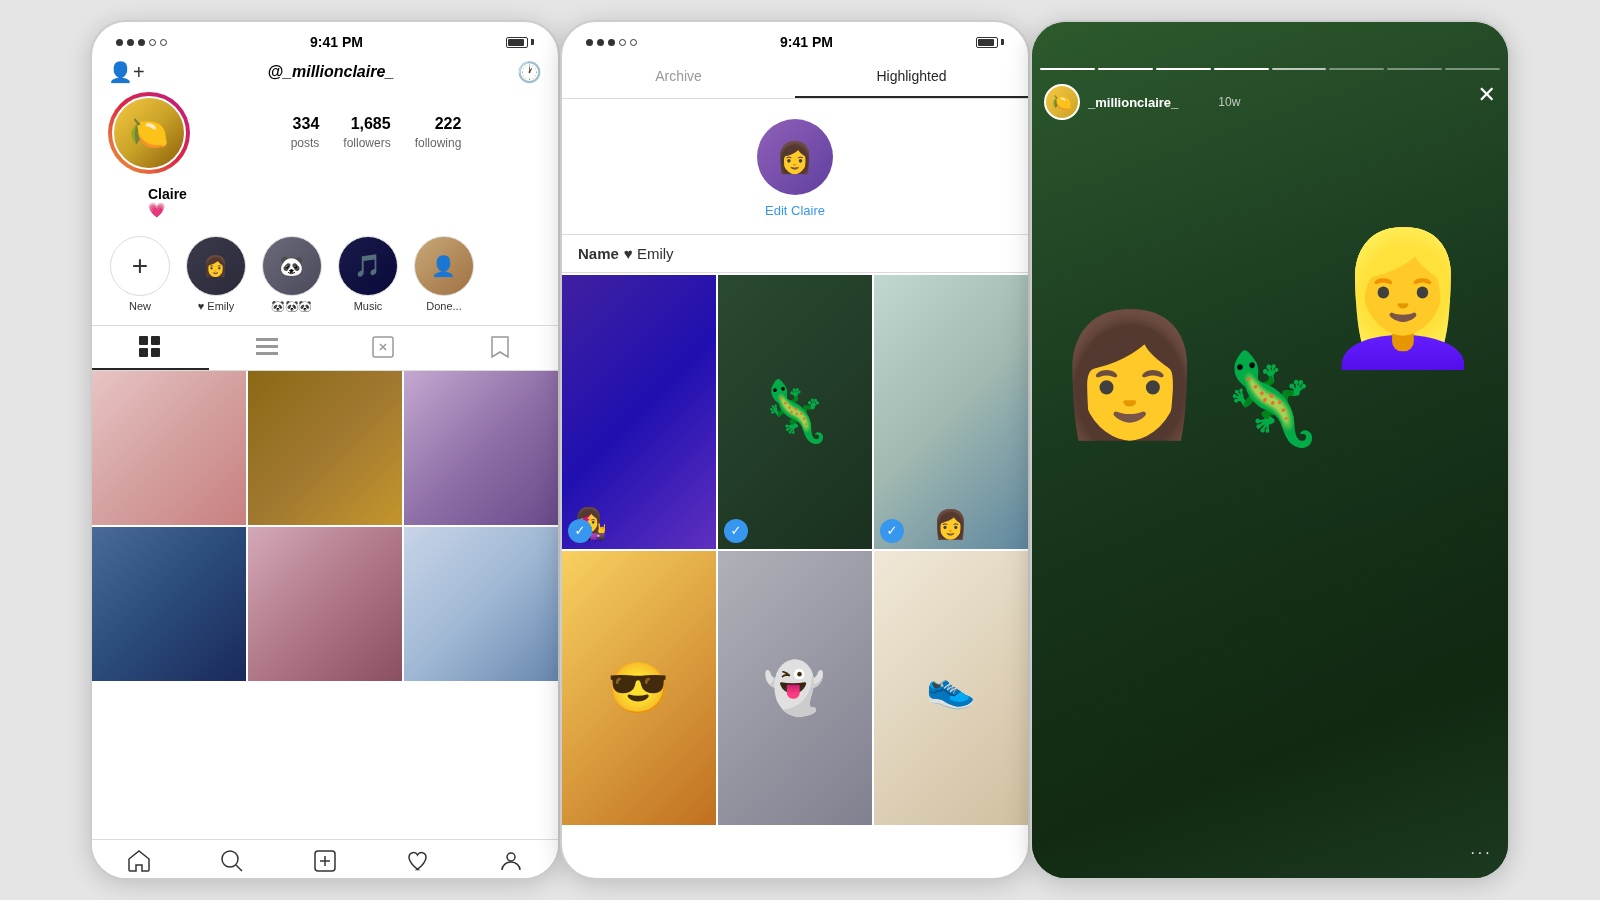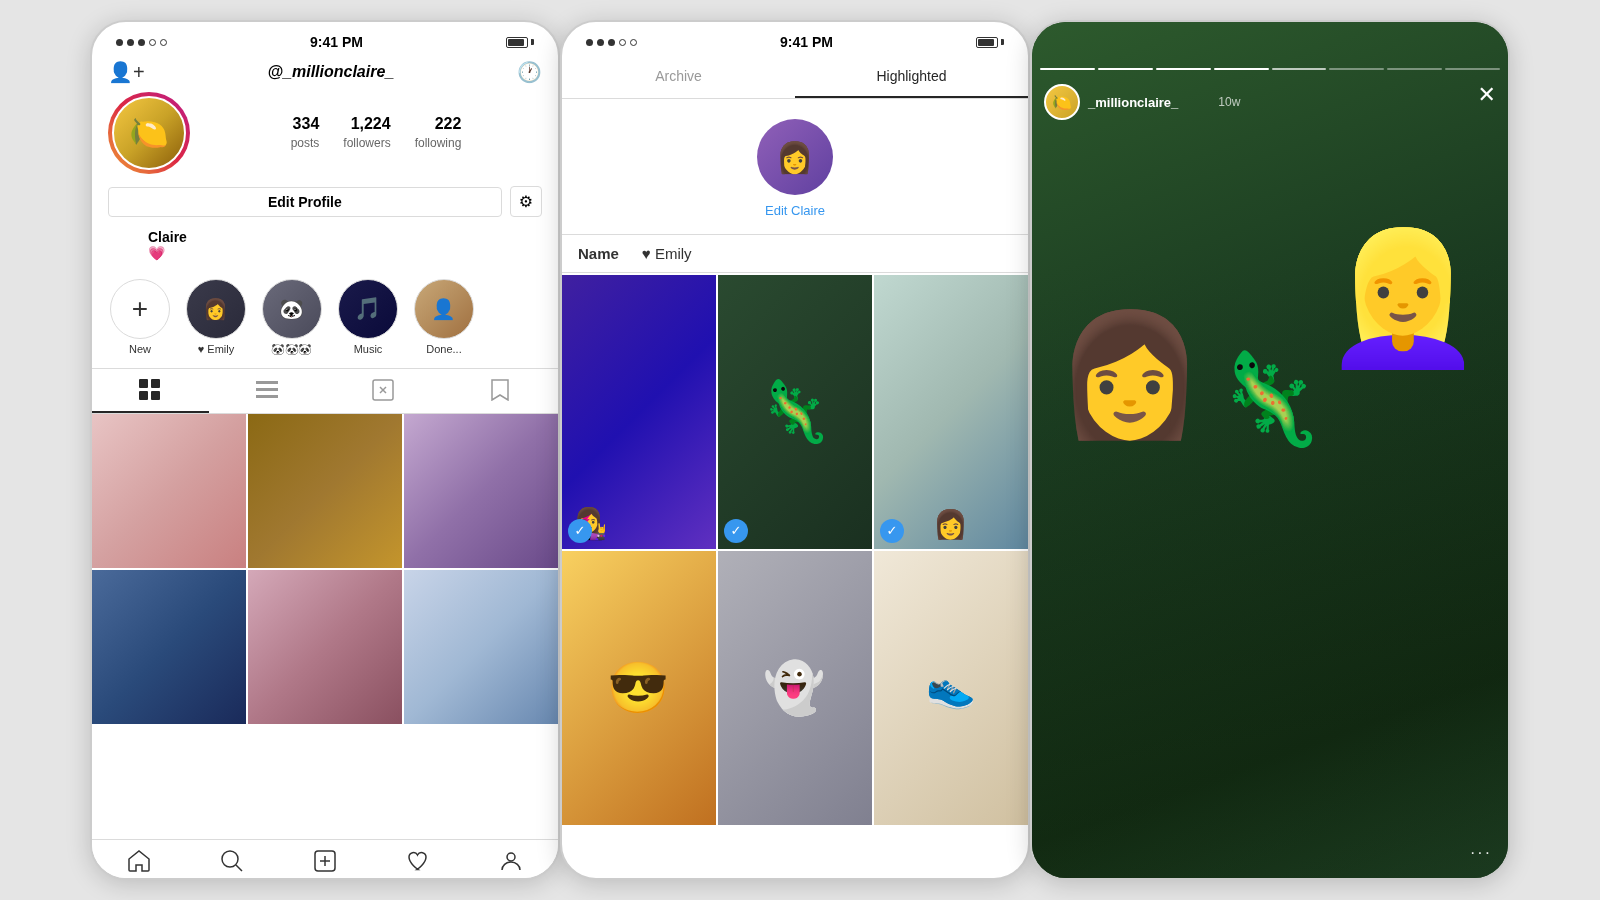--- a/index.html
+++ b/index.html
@@ -318,21 +318,21 @@
       border: none;
       cursor: pointer;
     }
 
     .name-row {
       display: flex;
       align-items: center;
       padding: 10px 16px;
       border-bottom: 1px solid #dbdbdb;
       border-top: 1px solid #dbdbdb;
-      gap: 23px;
+      gap: 5px;
     }
     .name-label {
       font-size: 15px;
       font-weight: 600;
       color: #333;
     }
     .name-value {
       font-size: 15px;
       color: #333;
     }
@@ -498,34 +498,30 @@
       <div class="avatar-ring">
         <div class="avatar-img">🍋</div>
       </div>
     </div>
     <div class="stats">
       <div class="stat">
         <span class="stat-num">334</span>
         <span class="stat-label">posts</span>
       </div>
       <div class="stat">
-        <span class="stat-num">1,224</span>
+        <span class="stat-num">1,685</span>
         <span class="stat-label">followers</span>
       </div>
       <div class="stat">
         <span class="stat-num">222</span>
         <span class="stat-label">following</span>
       </div>
     </div>
   </div>
 
-  <div class="edit-profile-row">
-    <button class="edit-profile-btn">Edit Profile</button>
-    <button class="settings-btn">⚙</button>
-  </div>
 
   <div class="profile-name-section">
     <div class="profile-display-name">Claire</div>
     <div class="profile-emoji">💗</div>
   </div>
 
   <div class="highlights-scroll">
     <div class="highlight-item">
       <div class="highlight-circle new-btn">+</div>
       <span class="highlight-label">New</span>

